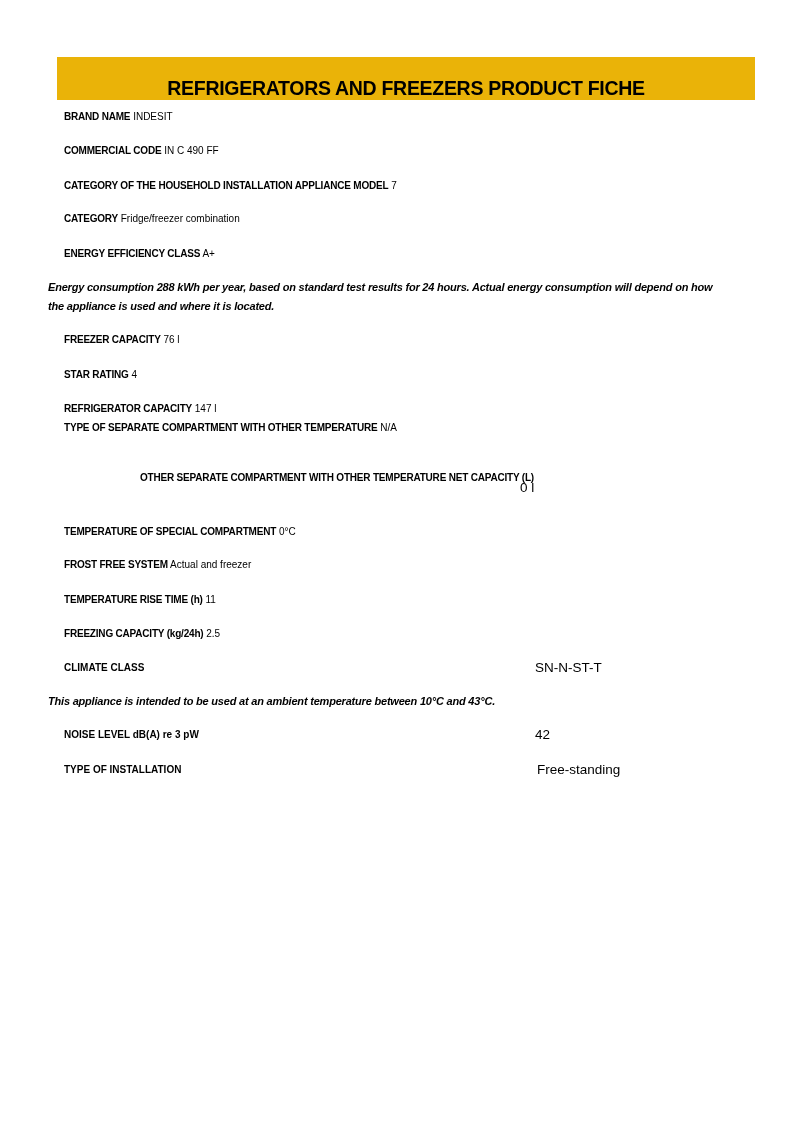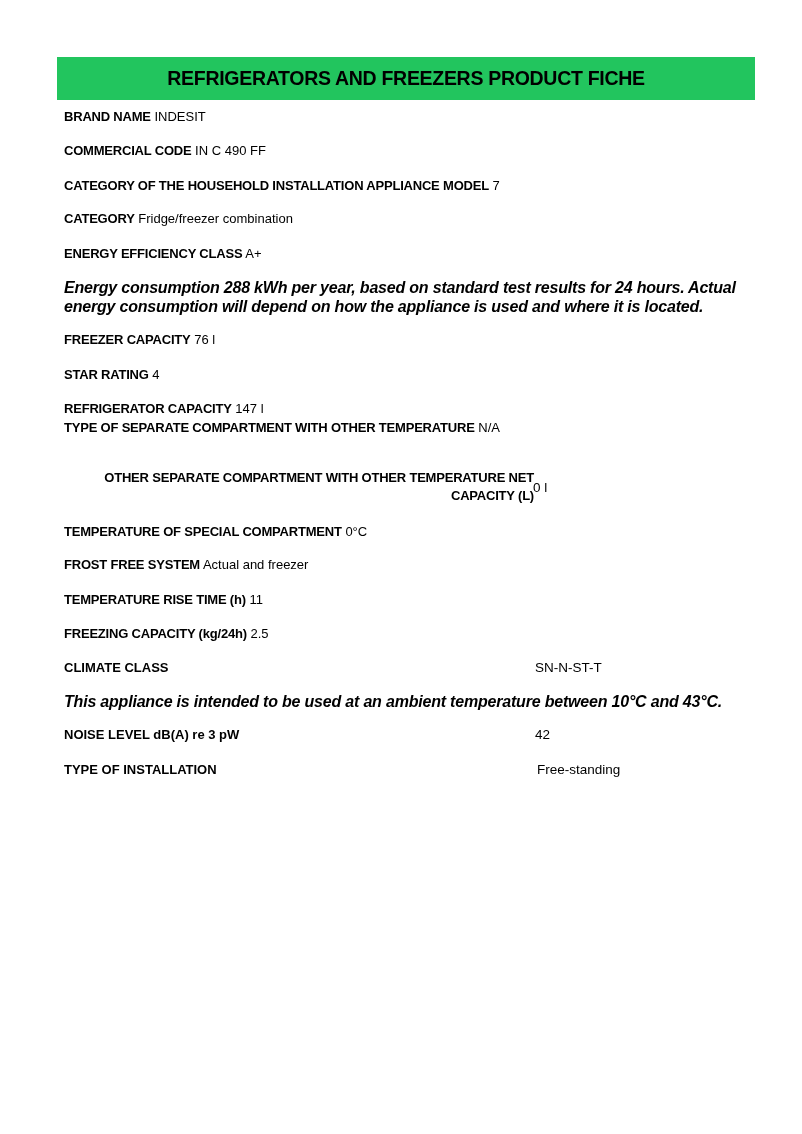--- a/index.html
+++ b/index.html
@@ -1,22 +1,22 @@
 <!DOCTYPE html>
 <html><head>
 <meta charset="utf-8">
 <style>
   html, body { margin: 0; padding: 0; background: #ffffff; }
   body { width: 802px; height: 1134px; position: relative; font-family: "Liberation Sans", sans-serif; color: #000; }
-  .header { position: absolute; left: 57px; top: 57px; width: 698px; height: 43px; background: #22c55e; display: flex; align-items: center; justify-content: center; }
+  .header { position: absolute; left: 57px; top: 57px; width: 698px; height: 43px; background: #eab308; display: flex; align-items: flex-end; justify-content: center; }
   .header h1 { margin: 0; font-size: 19.5px; font-weight: bold; letter-spacing: -0.3px; }
-  .row { position: absolute; left: 64px; font-size: 13px; line-height: 18px; white-space: nowrap; }
+  .row { position: absolute; left: 64px; font-size: 10px; line-height: 18px; white-space: nowrap; }
   .row b { font-weight: bold; letter-spacing: -0.2px; }
   .val { font-weight: normal; }
-  .note { position: absolute; left: 64px; font-size: 16px; line-height: 19px; font-style: italic; font-weight: bold; letter-spacing: -0.2px; }
+  .note { position: absolute; left: 48px; font-size: 11px; line-height: 19px; font-style: italic; font-weight: bold; letter-spacing: -0.2px; }
   .right { position: absolute; left: 535px; font-size: 13.5px; line-height: 18px; white-space: nowrap; }
   .two { white-space: normal; width: 470px; text-align: right; }
 </style>
 </head>
 <body>
 
 <div class="header" data-name="fiche-header">
   <h1 data-name="page-title">REFRIGERATORS AND FREEZERS PRODUCT FICHE</h1>
 </div>
 
@@ -27,21 +27,21 @@
 <div class="row" style="top:245px" data-name="field-energy-efficiency-class"><b>ENERGY EFFICIENCY CLASS</b> <span class="val">A+</span></div>
 
 <div class="note" style="top:278px; width:680px" data-name="energy-consumption-note">Energy consumption 288 kWh per year, based on standard test results for 24 hours. Actual energy consumption will depend on how the appliance is used and where it is located.</div>
 
 <div class="row" style="top:331px" data-name="field-freezer-capacity"><b>FREEZER CAPACITY</b> <span class="val">76 l</span></div>
 <div class="row" style="top:366px" data-name="field-star-rating"><b>STAR RATING</b> <span class="val">4</span></div>
 <div class="row" style="top:400px" data-name="field-refrigerator-capacity"><b>REFRIGERATOR CAPACITY</b> <span class="val">147 l</span></div>
 <div class="row" style="top:419px" data-name="field-separate-compartment-type"><b>TYPE OF SEPARATE COMPARTMENT WITH OTHER TEMPERATURE</b> <span class="val">N/A</span></div>
 
 <div class="row two" style="top:469px" data-name="field-other-compartment-label"><b>OTHER SEPARATE COMPARTMENT WITH OTHER TEMPERATURE NET CAPACITY (L)</b></div>
-<div class="right" style="top:479px; left:533px" data-name="field-other-compartment-value">0 l</div>
+<div class="right" style="top:479px; left:520px" data-name="field-other-compartment-value">0 l</div>
 
 <div class="row" style="top:523px" data-name="field-special-compartment-temperature"><b>TEMPERATURE OF SPECIAL COMPARTMENT</b> <span class="val">0°C</span></div>
 <div class="row" style="top:556px" data-name="field-frost-free-system"><b>FROST FREE SYSTEM</b> <span class="val">Actual and freezer</span></div>
 <div class="row" style="top:591px" data-name="field-temperature-rise-time"><b>TEMPERATURE RISE TIME (h)</b> <span class="val">11</span></div>
 <div class="row" style="top:625px" data-name="field-freezing-capacity"><b>FREEZING CAPACITY (kg/24h)</b> <span class="val">2.5</span></div>
 
 <div class="row" style="top:659px" data-name="field-climate-class-label">CLIMATE CLASS</div>
 <div class="right" style="top:659px" data-name="field-climate-class-value">SN-N-ST-T</div>
 
 <div class="note" style="top:692px" data-name="ambient-temperature-note">This appliance is intended to be used at an ambient temperature between 10°C and 43°C.</div>

